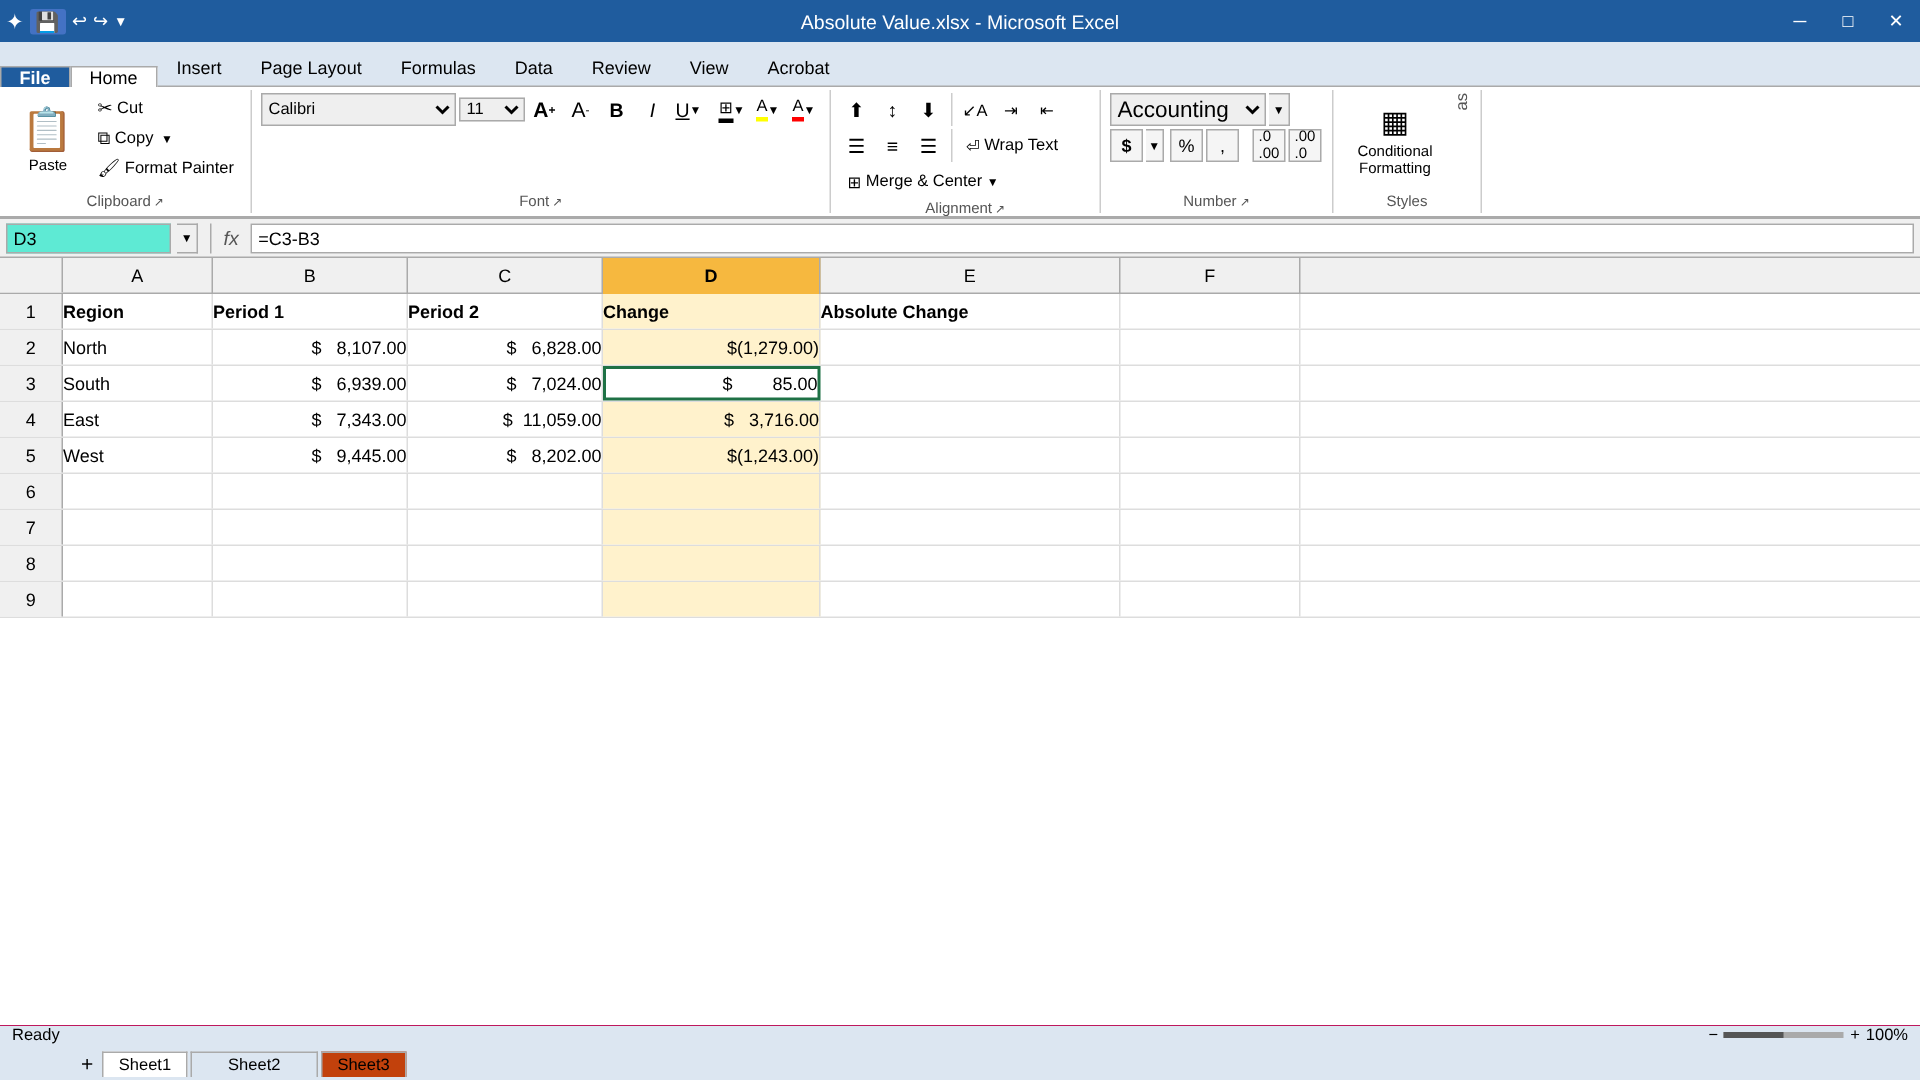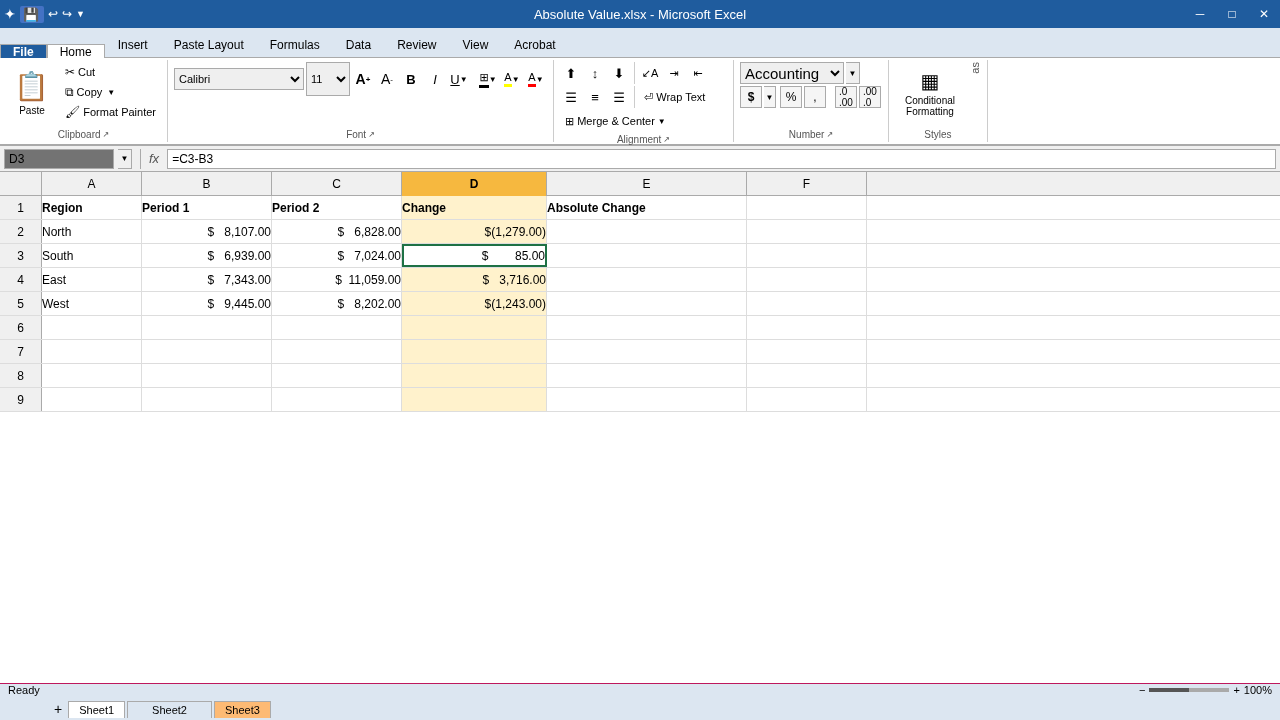--- a/index.html
+++ b/index.html
@@ -140,21 +140,21 @@
     .font-row2 { display: flex; align-items: center; gap: 2px; }
     select.font-name {
       width: 130px;
       font-size: 11px;
       height: 22px;
       border: 1px solid #aaa;
     }
     select.font-size {
       width: 44px;
       font-size: 11px;
-      height: 34px;
+      height: 16px;
       border: 1px solid #aaa;
     }
     .font-btn {
       width: 22px; height: 22px;
       display: flex; align-items: center; justify-content: center;
       border: 1px solid transparent;
       cursor: pointer;
       font-size: 12px;
     }
     .font-btn.bold { font-weight: bold; font-size: 13px; }
@@ -213,21 +213,21 @@
       align-items: center;
       gap: 4px;
       padding: 0 4px;
     }
     #name-box {
       width: 110px;
       height: 20px;
       border: 1px solid #aaa;
       font-size: 12px;
       padding: 0 4px;
-      background: #737373;
+      background: #5eead4;
       display: flex; align-items: center;
     }
     #name-box-dropdown {
       width: 14px;
       height: 20px;
       border: 1px solid #aaa;
       border-left: none;
       background: #f0f0f0;
       display: flex; align-items: center; justify-content: center;
       cursor: pointer;
@@ -392,21 +392,21 @@
     <div class="win-btn">─</div>
     <div class="win-btn">□</div>
     <div class="win-btn close-btn">✕</div>
   </div>
 </div>
 
 <div id="ribbon-tabs">
   <div class="ribbon-tab active" style="background:#1f5c9e; color:white; font-weight:bold;">File</div>
   <div class="ribbon-tab active" style="background: white; border-color: #aaa;">Home</div>
   <div class="ribbon-tab">Insert</div>
-  <div class="ribbon-tab">Paste Layout</div>
+  <div class="ribbon-tab">Page Layout</div>
   <div class="ribbon-tab">Formulas</div>
   <div class="ribbon-tab">Data</div>
   <div class="ribbon-tab">Review</div>
   <div class="ribbon-tab">View</div>
   <div class="ribbon-tab">Acrobat</div>
 </div>
 
 <div id="ribbon">
 
   <div class="ribbon-group">
@@ -682,21 +682,21 @@
     </div>
   </div>
 </div>
 
 <div id="status-bar" style="position:fixed; bottom:0; width:100%;">
   <span>Ready</span>
   <div style="display:flex; gap:2px; position:absolute; bottom:0; left:50px; height:22px; align-items:center;">
     <span style="font-size:14px; cursor:pointer; padding:0 4px;">+</span>
     <div style="background:white; border:1px solid #aaa; border-bottom:none; padding:2px 10px; font-size:11px; cursor:pointer;">Sheet1</div>
     <div style="background:#dce6f1; border:1px solid #aaa; border-bottom:none; padding:2px 24px; font-size:11px; cursor:pointer;">Sheet2</div>
-    <div style="background:#fdba74; border:1px solid #aaa; border-bottom:none; padding:2px 10px; font-size:11px; cursor:pointer;">Sheet3</div>
+    <div style="background:#c2410c; border:1px solid #aaa; border-bottom:none; padding:2px 10px; font-size:11px; cursor:pointer;">Sheet3</div>
   </div>
   <div style="display:flex; align-items:center; gap:4px;">
     <span style="cursor:pointer;">−</span>
     <div style="width:80px; height:4px; background:#aaa; cursor:pointer; position:relative;">
       <div style="width:50%; height:100%; background:#555;"></div>
     </div>
     <span style="cursor:pointer;">+</span>
     <span>100%</span>
   </div>
 </div>

